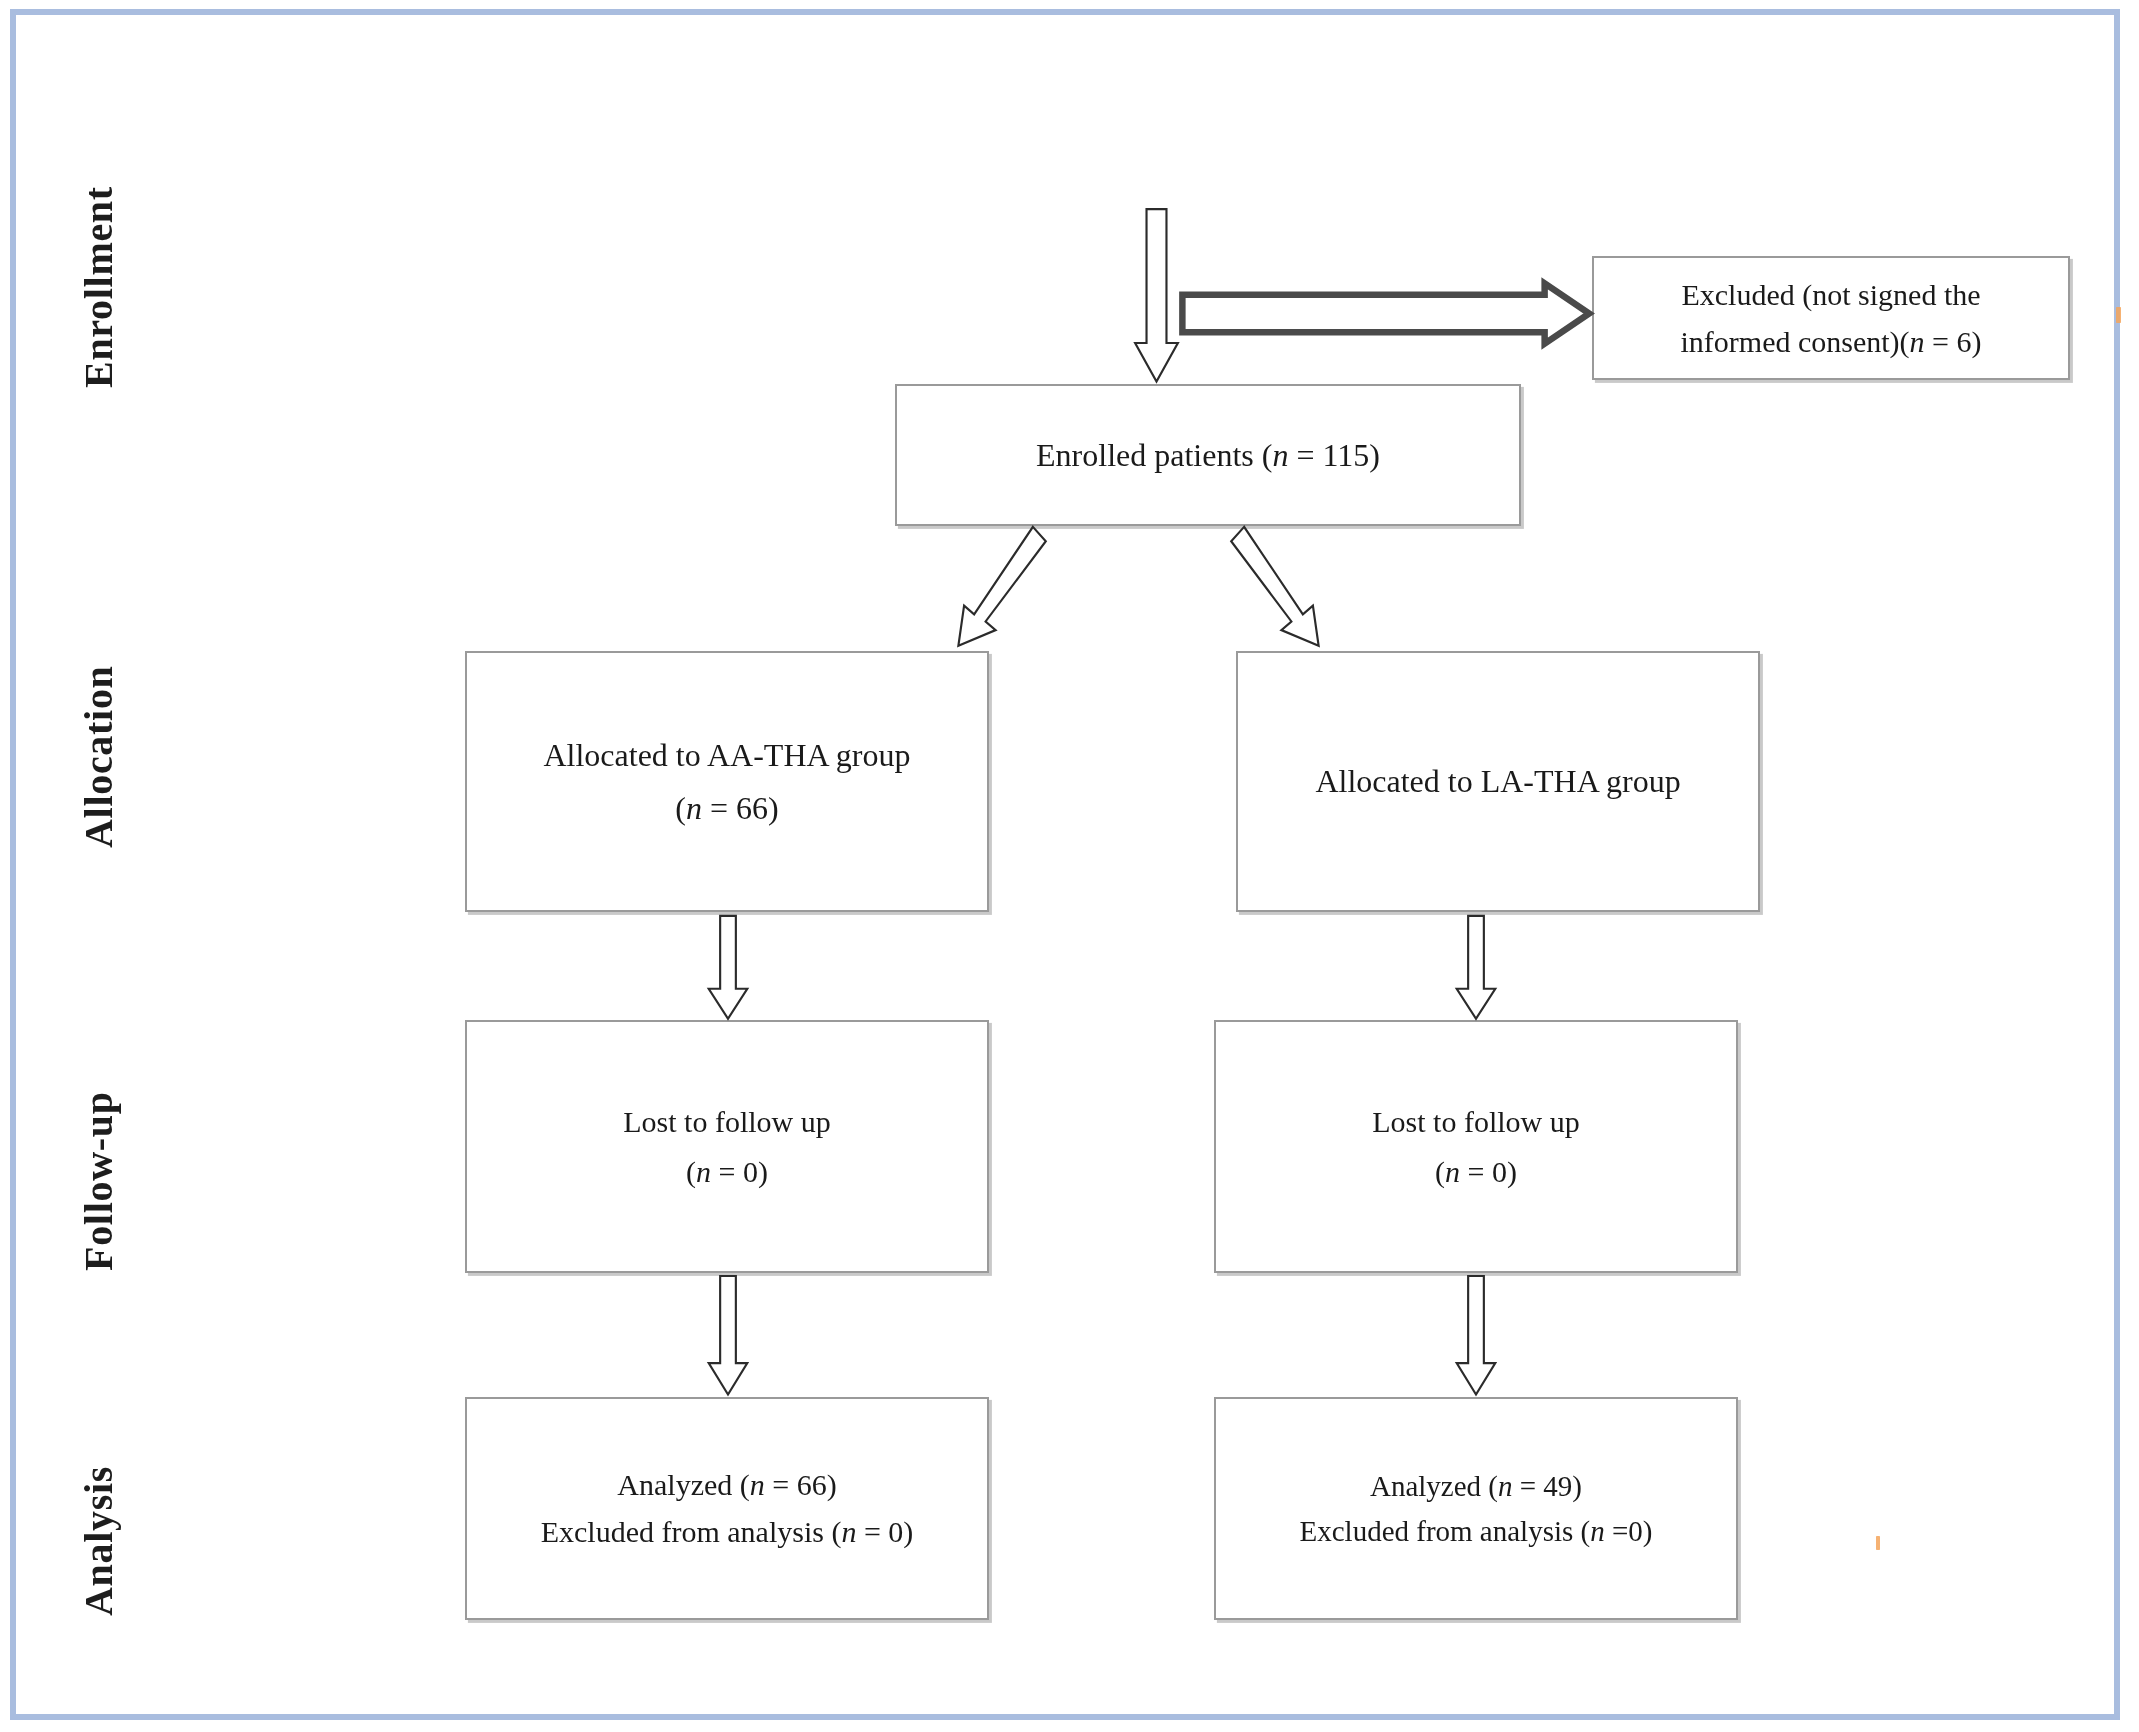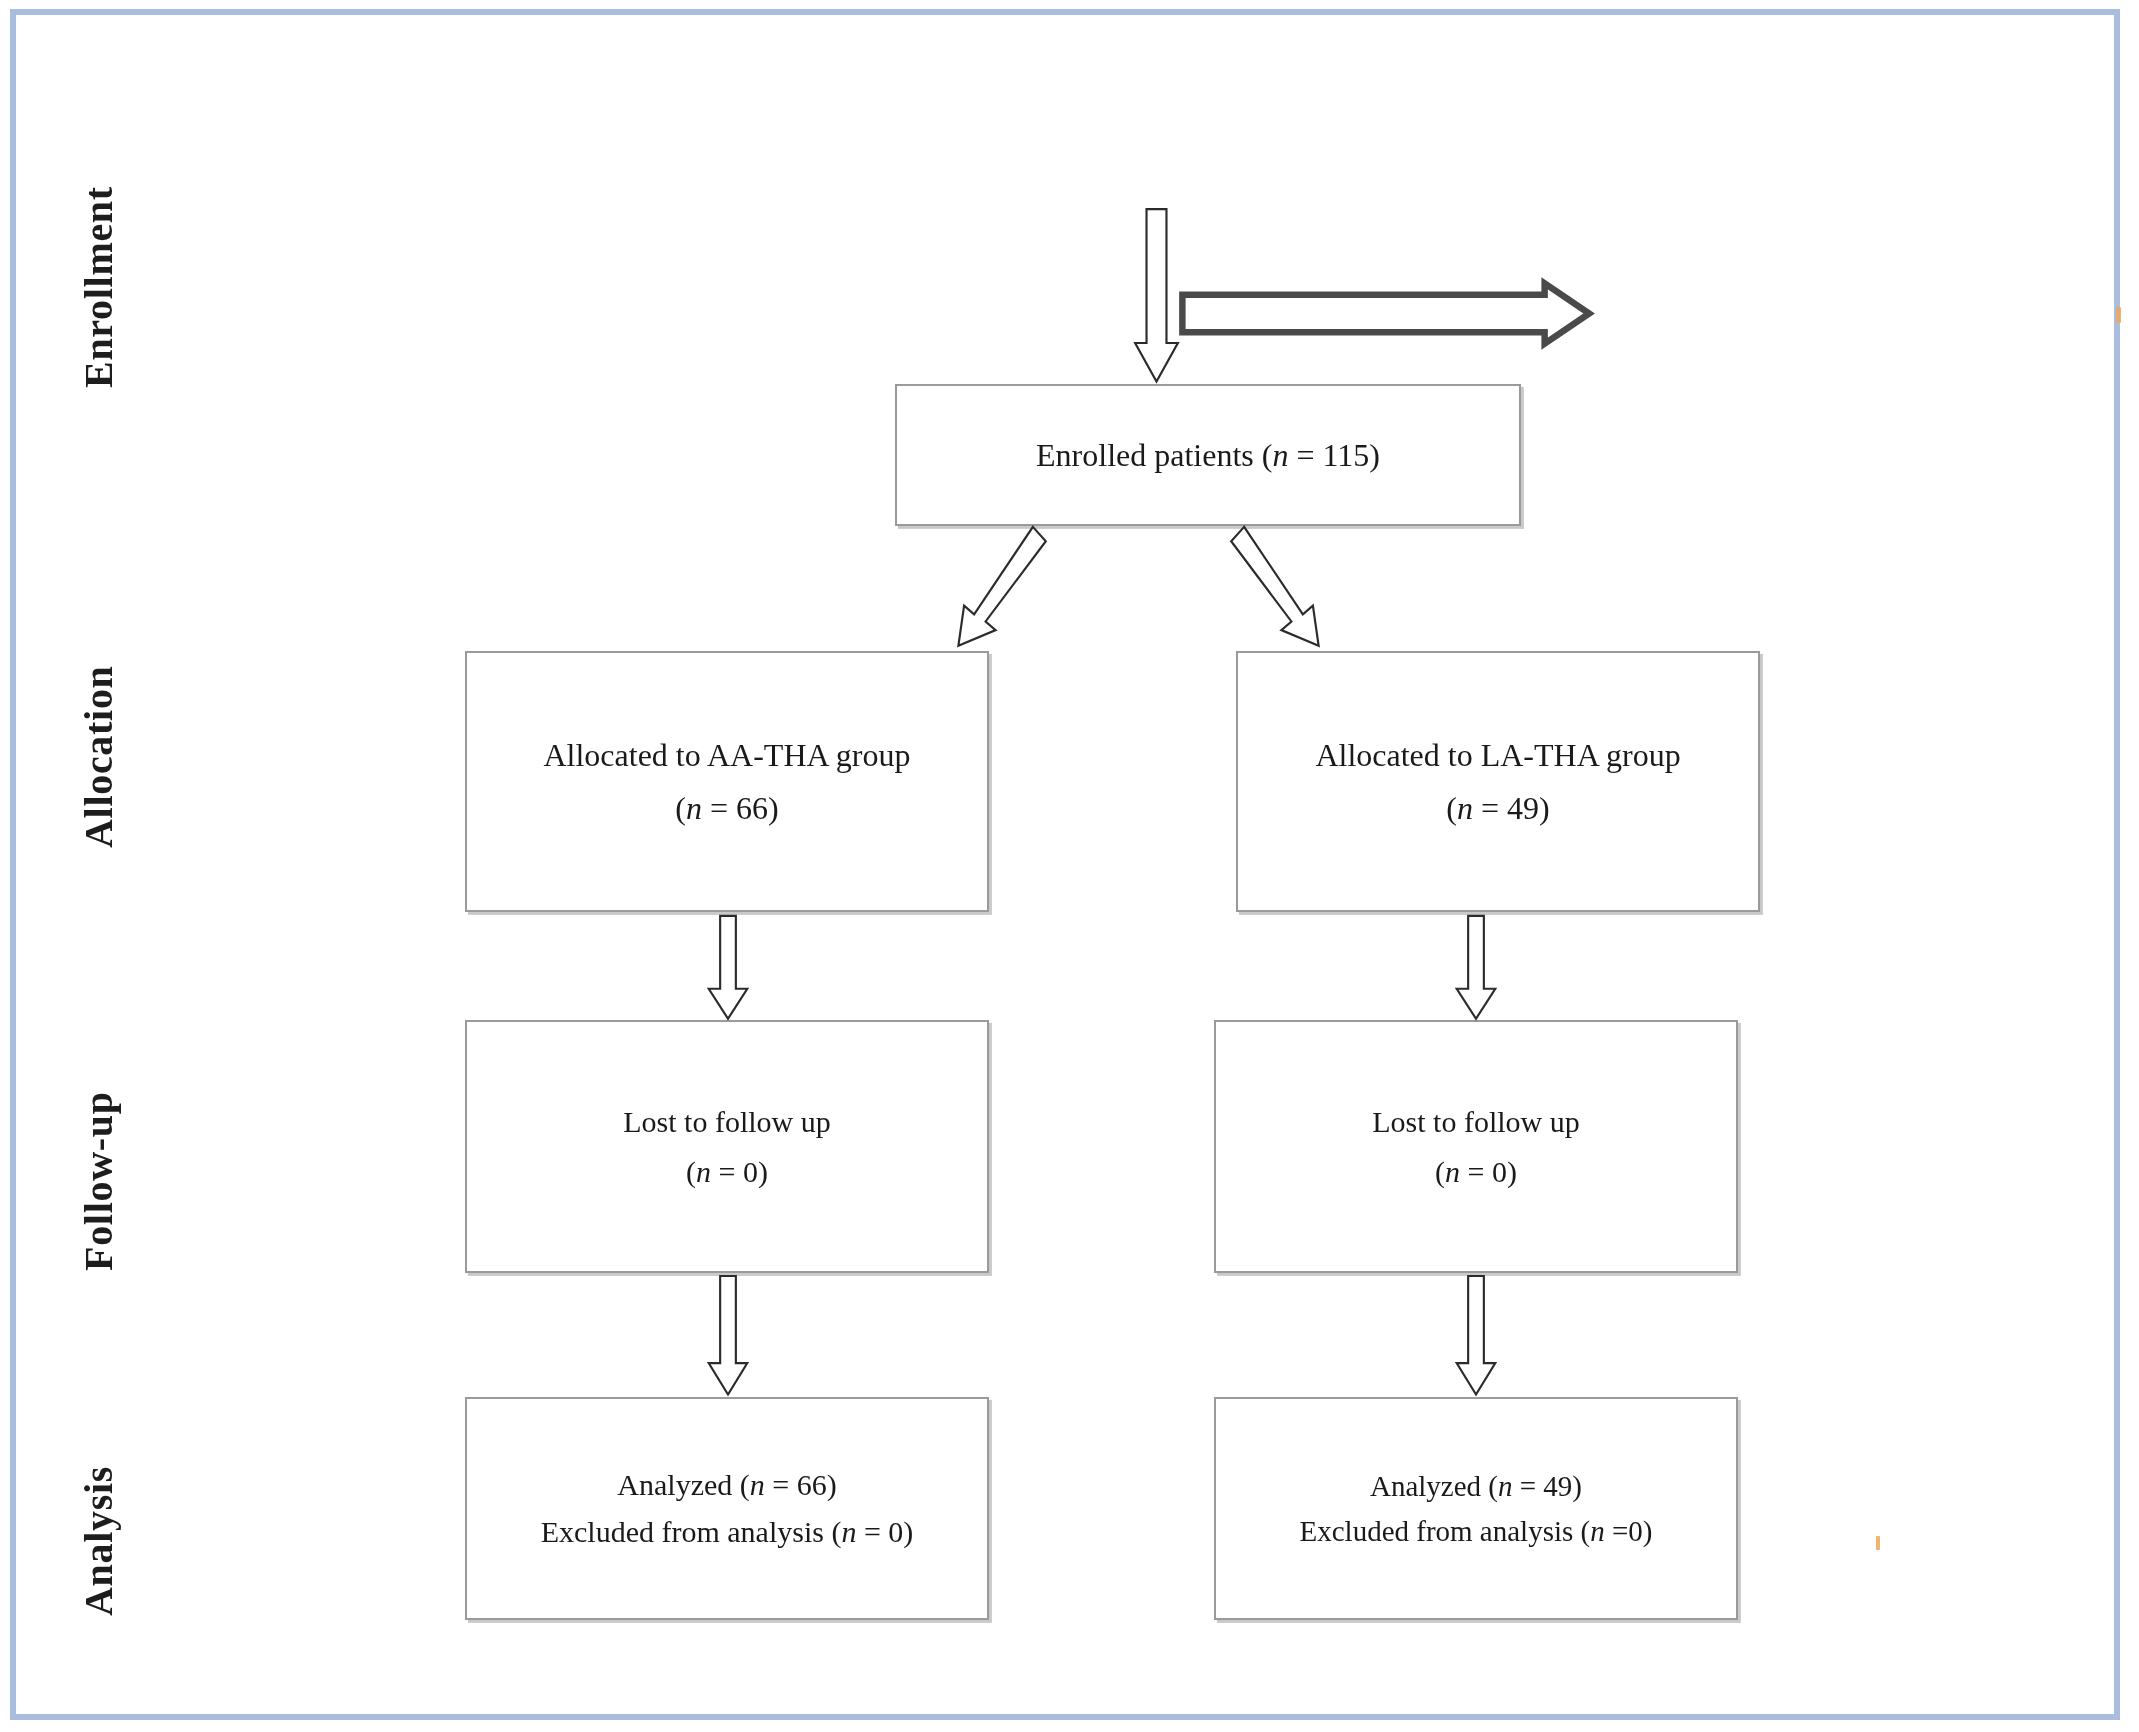--- a/index.html
+++ b/index.html
@@ -97,39 +97,42 @@
 
   <div class="stage-label" style="left:75px; top:388px; transform: rotate(-90deg); font-size:40px;">Enrollment</div>
 
   <div class="stage-label" style="left:75px; top:848px; transform: rotate(-90deg); font-size:40px;">Allocation</div>
 
   <div class="stage-label" style="left:75px; top:1271px; transform: rotate(-90deg); font-size:40px;">Follow-up</div>
 
   <div class="stage-label" style="left:75px; top:1616px; transform: rotate(-90deg); font-size:40px;">Analysis</div>
 
 
+  <div class="fbox" style="left:1592px; top:256px; width:478px; height:124px; font-size:30px;">
+    <span class="line">Excluded (not signed the</span>
+    <span class="line" style="margin-top:7.2px;">
+      <span>informed consent)</span><span>(</span><span class="n-ital">n</span><span> = 6)</span>
+    </span>
+  </div>
 
   <div class="fbox" style="left:895px; top:384px; width:626px; height:142px; font-size:32px;">
     <span class="line">
       <span>Enrolled patients </span><span>(</span><span class="n-ital">n</span><span> = 115)</span>
     </span>
   </div>
 
   <div class="fbox" style="left:465px; top:651px; width:524px; height:261px; font-size:32px;">
     <span class="line">Allocated to AA-THA group</span>
     <span class="line" style="margin-top:10px;">
       <span>(</span><span class="n-ital">n</span><span> = 66)</span>
     </span>
   </div>
 
   <div class="fbox" style="left:1236px; top:651px; width:524px; height:261px; font-size:32px;">
     <span class="line">Allocated to LA-THA  group</span>
-    <span class="line" style="margin-top:10px;">
-      <span>(</span><span class="n-ital">n</span><span> = 49)</span>
-    </span>
   </div>
 
   <div class="fbox" style="left:465px; top:1020px; width:524px; height:253px; font-size:30px;">
     <span class="line">Lost to follow up</span>
     <span class="line" style="margin-top:10px;">
       <span>(</span><span class="n-ital">n</span><span> = 0)</span>
     </span>
   </div>
 
   <div class="fbox" style="left:1214px; top:1020px; width:524px; height:253px; font-size:30px;">

